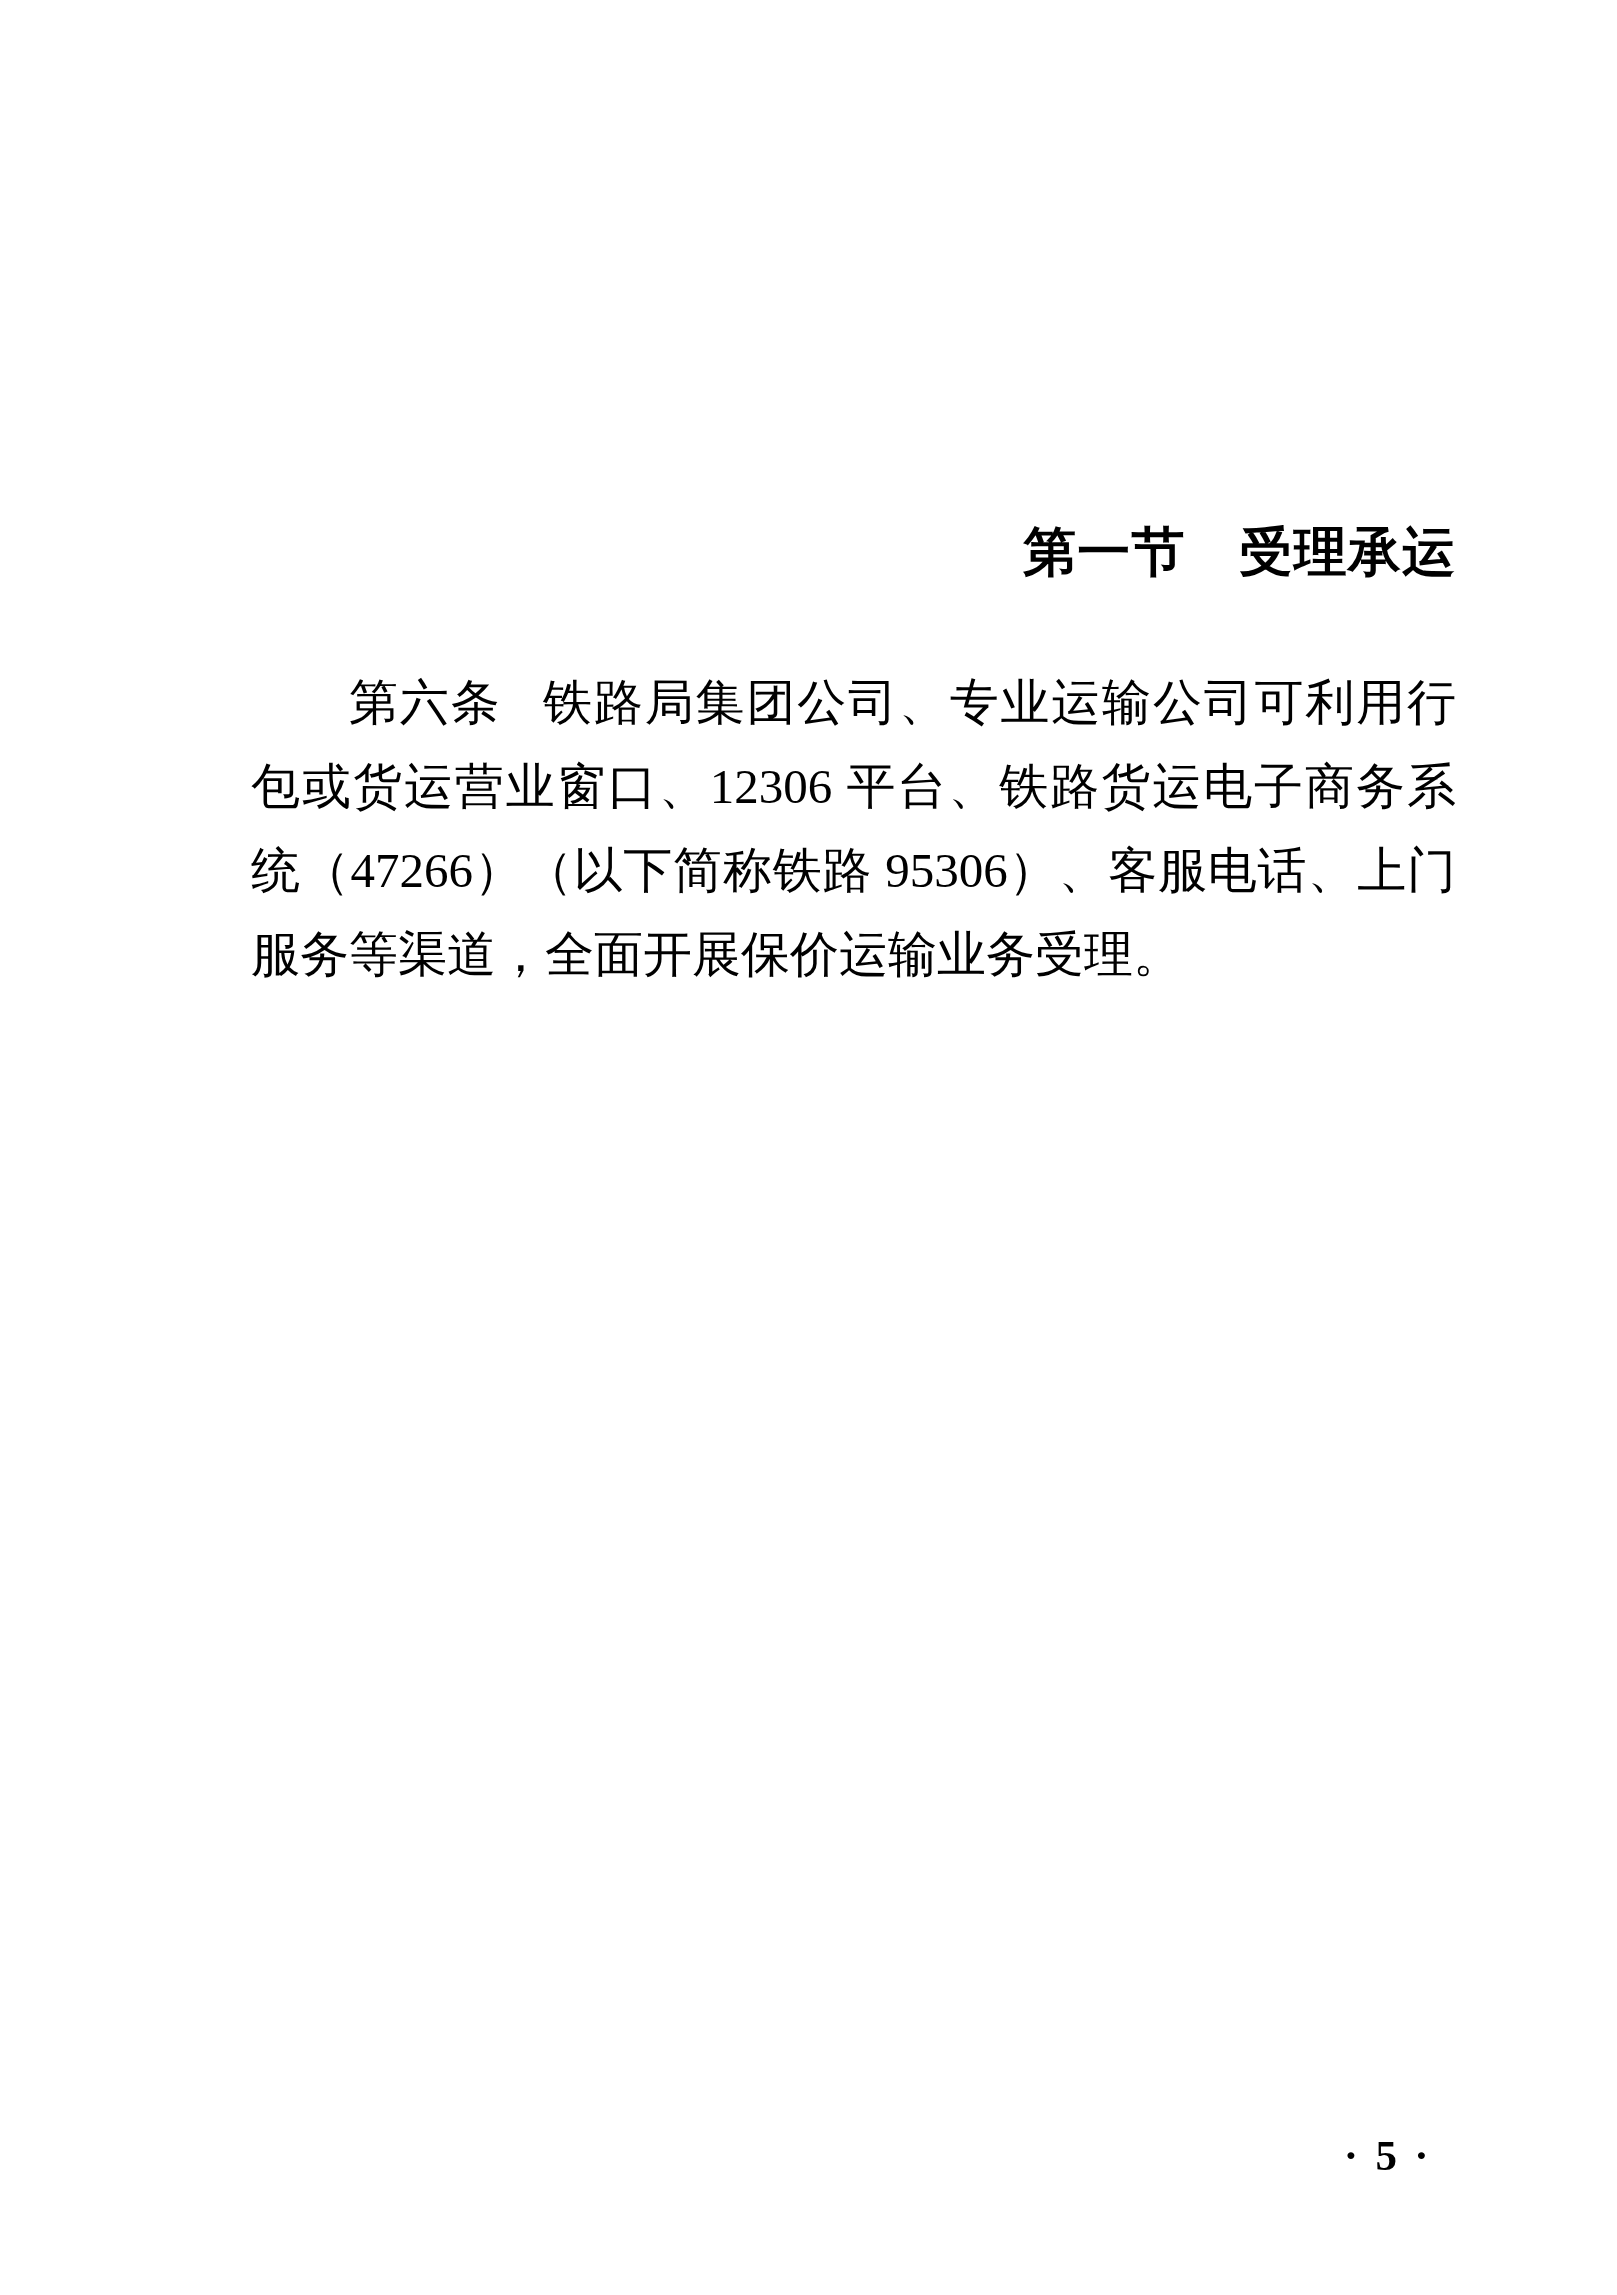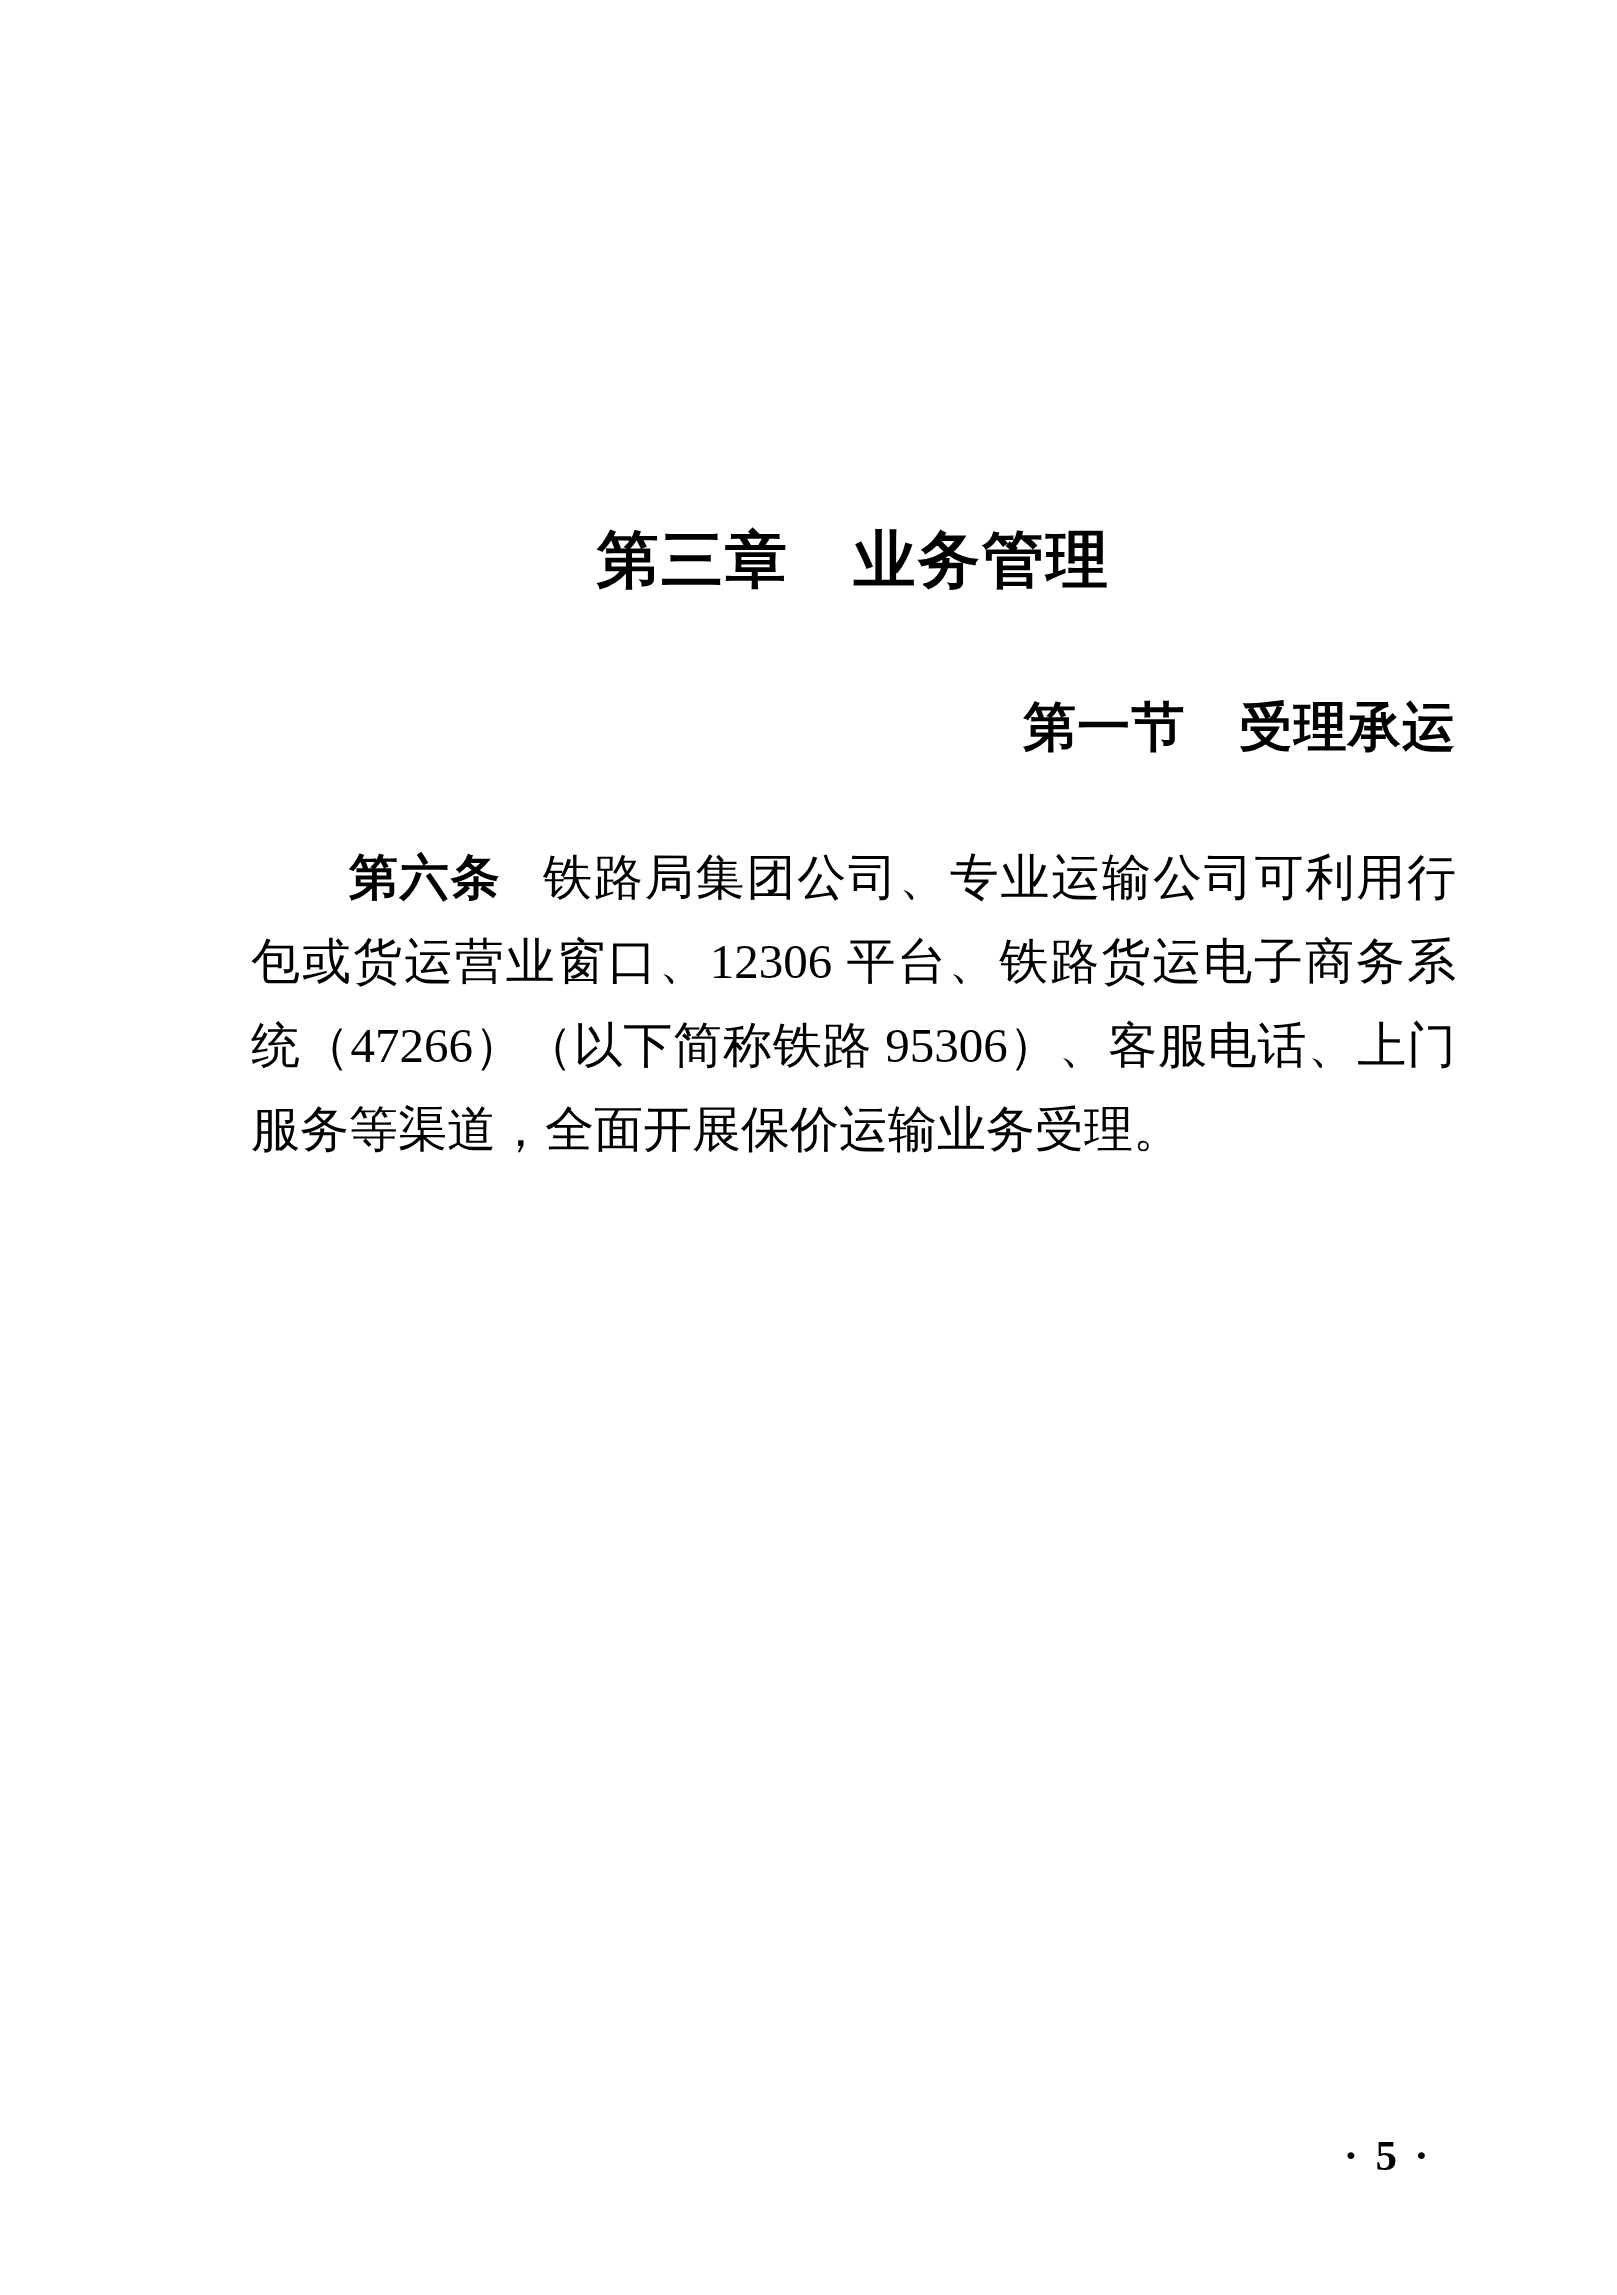--- a/index.html
+++ b/index.html
@@ -38,21 +38,21 @@
   }
   .para {
     font-size: 49px;
     line-height: 84px;
     text-align: justify;
     text-indent: 2em;
     margin: 0;
     word-break: break-all;
   }
   .lead {
-    font-weight: bold;
+    font-weight: normal;
     margin-right: 0.85em;
   }
   .tri-sym {
     display: inline-block;
     width: 0.95em;
     height: 0.82em;
     vertical-align: -0.04em;
   }
   .tri-sym polygon {
     fill: none;
@@ -72,21 +72,20 @@
     font-weight: bold;
     letter-spacing: 3.3px;
   }
 </style>
 </head>
 <body>
 
 <div class="page">
   <div class="content">
 
-    <h1 class="chapter-title">第三章　业务管理</h1>
 
     <h2 class="section-title">第一节　受理承运</h2>
 
     <p class="para"><span class="lead">第六条</span><span>铁路局集团公司、专业运输公司可利用行包或货运营业窗口、12306 平台、铁路货运电子商务系统（47266）（以下简称铁路 95306）、客服电话、上门服务等渠道，全面开展保价运输业务受理。</span></p>
 
 
 
   </div>
 
   <div class="page-number">· 5 ·</div>

